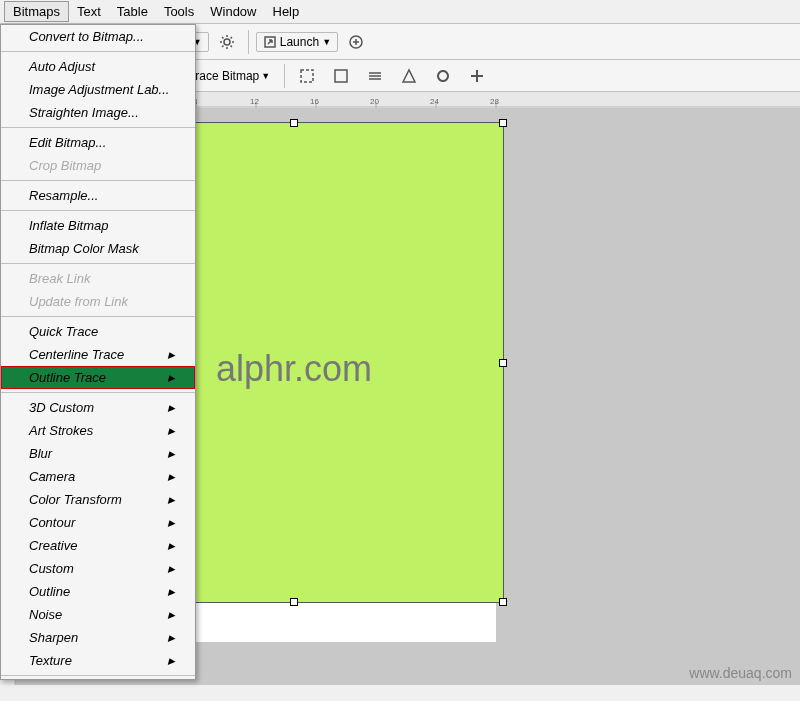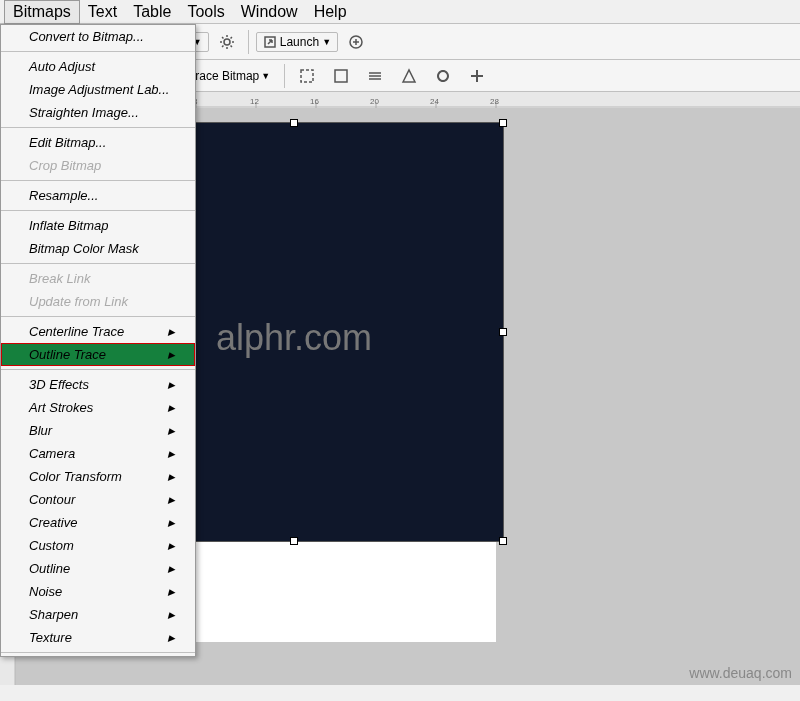--- a/index.html
+++ b/index.html
@@ -10,21 +10,21 @@
       background: #f0f0f0;
       border-bottom: 1px solid #c0c0c0;
       display: flex;
       align-items: center;
       height: 24px;
       padding: 0 4px;
     }
     .menubar-item {
       padding: 2px 8px;
       cursor: pointer;
-      font-size: 16px;
+      font-size: 13px;
       color: #000;
     }
     .menubar-item:hover, .menubar-item.active {
       background: #316AC5;
       color: #fff;
     }
     .menubar-item.active {
       background: #e8e8e8;
       color: #000;
       border: 1px solid #999;
@@ -90,22 +90,22 @@
       left: 50px;
       width: 430px;
       height: 470px;
       background: white;
     }
     .image-container {
       position: absolute;
       top: 30px;
       left: 68px;
       width: 420px;
-      height: 420px;
-      background: #0f172a;
+      height: 481px;
+      background: #bef264;
       border: 1px solid #555;
     }
     .image-logo {
       position: absolute;
       top: 50%;
       left: 50%;
       transform: translate(-50%, -50%);
       font-size: 52px;
       font-weight: 700;
       color: #888;
@@ -411,29 +411,32 @@
     <span>Bitmap Color Mask</span>
   </div>
   <div class="menu-sep"></div>
   <div class="menu-item disabled">
     <span>Break Link</span>
   </div>
   <div class="menu-item disabled">
     <span>Update from Link</span>
   </div>
   <div class="menu-sep"></div>
+  <div class="menu-item">
+    <span>Quick Trace</span>
+  </div>
   <div class="menu-item has-submenu">
     <span>Centerline Trace</span>
   </div>
   <div class="menu-item outline-trace">
     <span>Outline Trace</span>
   </div>
   <div class="menu-sep"></div>
   <div class="menu-item has-submenu">
-    <span>3D Effects</span>
+    <span>3D Custom</span>
   </div>
   <div class="menu-item has-submenu">
     <span>Art Strokes</span>
   </div>
   <div class="menu-item has-submenu">
     <span>Blur</span>
   </div>
   <div class="menu-item has-submenu">
     <span>Camera</span>
   </div>

